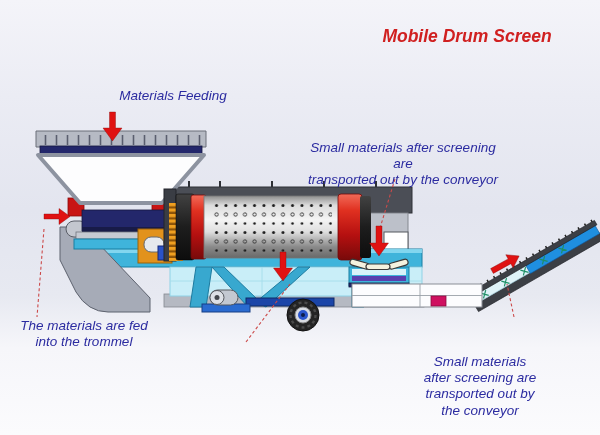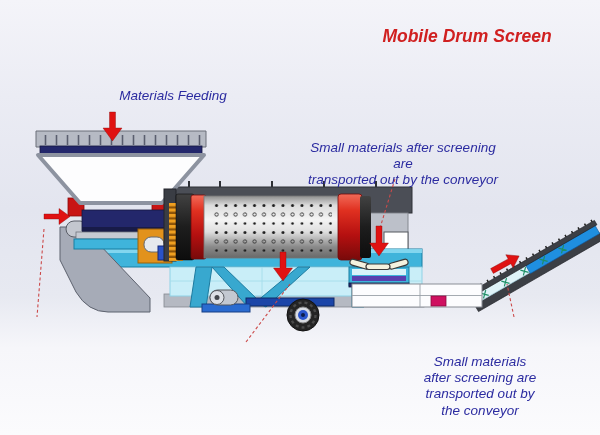--- a/index.html
+++ b/index.html
@@ -190,15 +190,17 @@
       <g transform="translate(492,271) rotate(-29)">
         <path class="arrow" d="M0,-2.75 l20,0 0,-4.75 11,7.5 -11,7.5 0,-4.75 -20,0 z"></path>
       </g>
     </g>
   </svg>
 
   <div class="ttl" style="left:467px;top:26px;">Mobile Drum Screen</div>
   <div class="lbl" style="left:129px;top:88px;margin-left:44px;">Materials Feeding</div>
   <div class="lbl" style="left:403px;top:140px;">Small materials after screening are
 transported out by the conveyor</div>
+  <div class="lbl" style="left:84px;top:318px;">The materials are fed
+into the trommel</div>
   <div class="lbl" style="left:480px;top:314px;margin-top:40px;">Small materials after screening are
 transported out by the conveyor</div>
 </div>
 
 </body></html>

